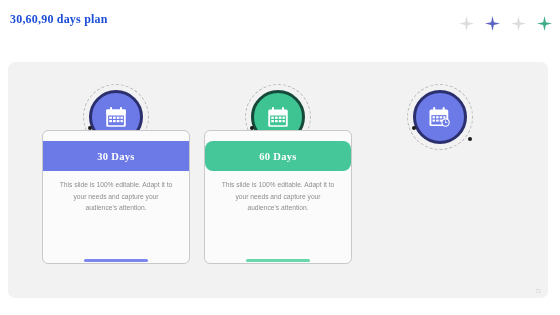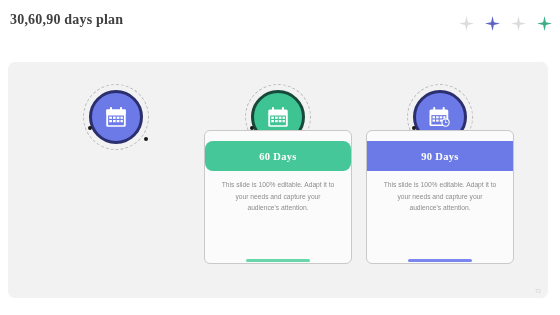--- a/index.html
+++ b/index.html
@@ -4,21 +4,21 @@
 <style>
   html,body{margin:0;padding:0;}
   body{
     width:560px;height:315px;background:#ffffff;
     font-family:"Liberation Sans",sans-serif;
     position:relative;overflow:hidden;
   }
   #page-title{
     position:absolute;left:10px;top:12px;
     font-family:"Liberation Serif",serif;
-    font-weight:bold;font-size:14px;color:#404040;
+    font-weight:bold;font-size:12px;color:#1d4ed8;
     letter-spacing:.2px;white-space:nowrap;
   }
   #sparkles{
     position:absolute;right:8px;top:16px;
     display:flex;gap:11px;align-items:center;
   }
   .sparkle{width:15px;height:15px;display:block;}
   #stage{
     position:absolute;left:8px;top:62px;
     width:540px;height:236px;
@@ -140,20 +140,25 @@
             <rect x="7" y="20" width="3.6" height="3"></rect>
               <rect x="12" y="20" width="3.6" height="3"></rect>
             <rect x="17" y="20" width="3.6" height="3"></rect>
               <rect x="22" y="20" width="3.1" height="3"></rect>
           </g>
         </svg>
       </div>
       <span class="ringdot"></span>
     </div>
     <span class="cardtip"></span>
+    <div class="card">
+      <div class="band blue">30 Days</div>
+      <div class="body-text">This slide is 100% editable. Adapt it to your needs and capture your audience's attention.</div>
+      <div class="footbar blue"></div>
+    </div>
   </div>
 
   <div class="col c1">
     <div class="badge-wrap">
       <div class="dashring"></div>
       <div class="circle green">
         <svg viewBox="0 0 32 32" width="24" height="24">
           <rect x="3" y="6" width="26" height="23" rx="2" fill="#ffffff"></rect>
           <rect x="8" y="2.5" width="2.6" height="6" rx="1.1" fill="#ffffff"></rect>
           <rect x="21.4" y="2.5" width="2.6" height="6" rx="1.1" fill="#ffffff"></rect>
@@ -200,21 +205,16 @@
           </g>
           <circle cx="23.4" cy="23.4" r="5.6" fill="#ffffff"></circle>
           <circle cx="23.4" cy="23.4" r="4.1" fill="#6C7AE8"></circle>
           <rect x="23" y="20.4" width="1" height="3.4" fill="#ffffff"></rect>
           <rect x="23" y="23" width="2.8" height="1" fill="#ffffff"></rect>
         </svg>
       </div>
       <span class="ringdot"></span>
     </div>
     <span class="cardtip"></span>
-    <div class="card">
-      <div class="band blue">90 Days</div>
-      <div class="body-text">This slide is 100% editable. Adapt it to your needs and capture your audience's attention.</div>
-      <div class="footbar blue"></div>
-    </div>
   </div>
 
   <div id="page-num">72</div>
 </div>
 
 </body></html>

